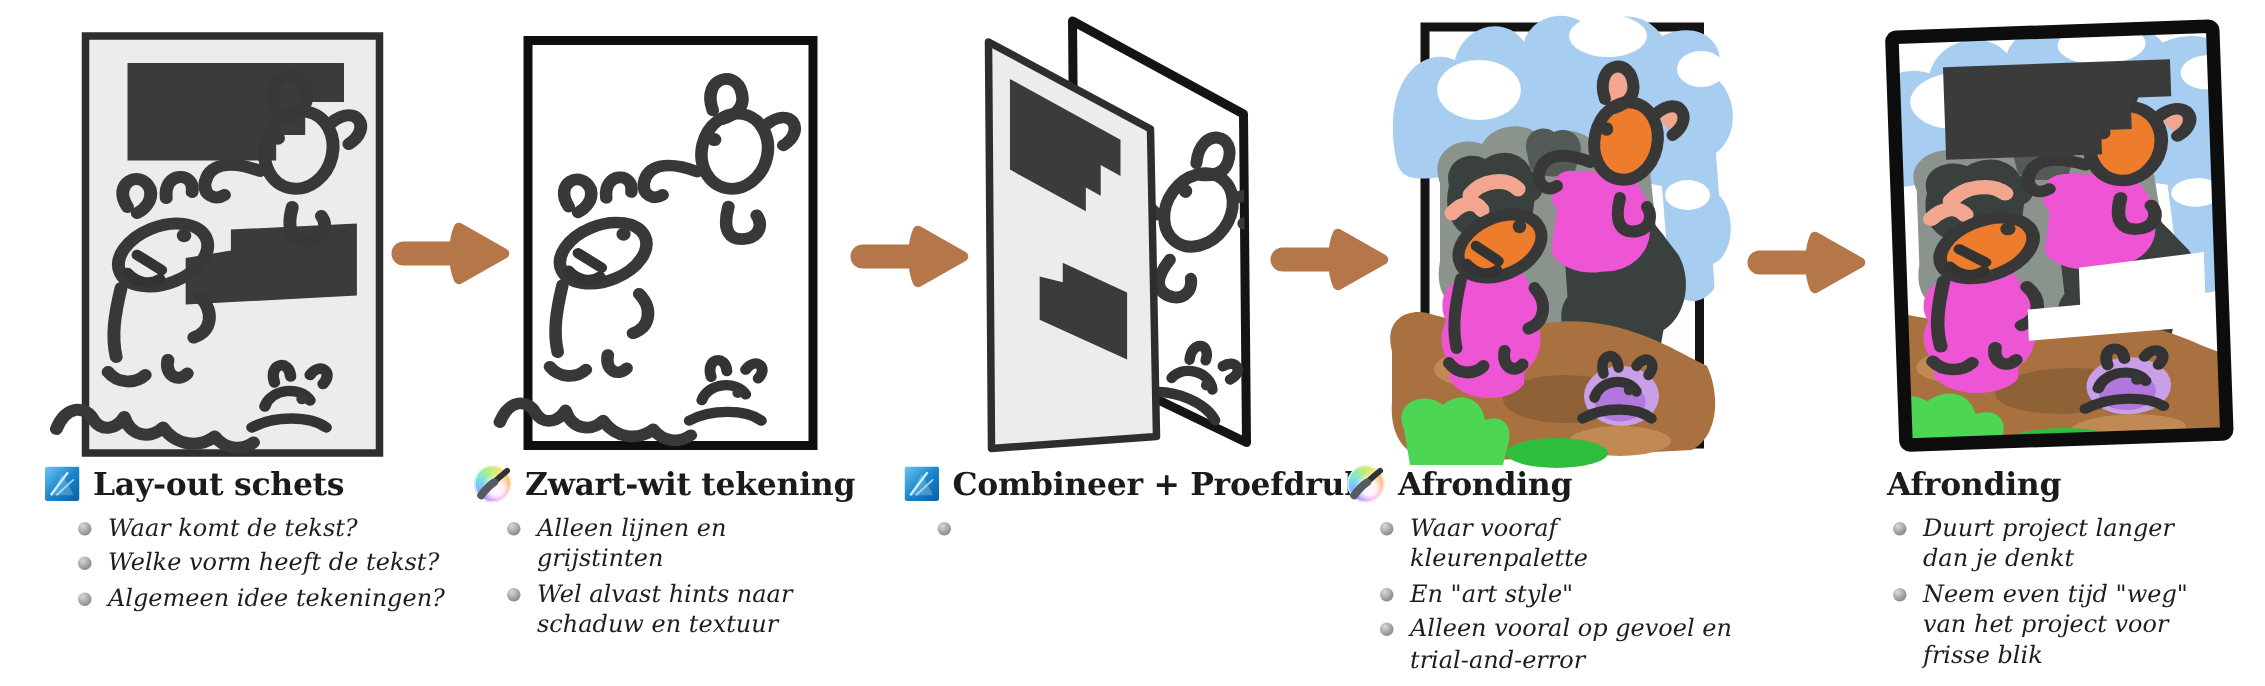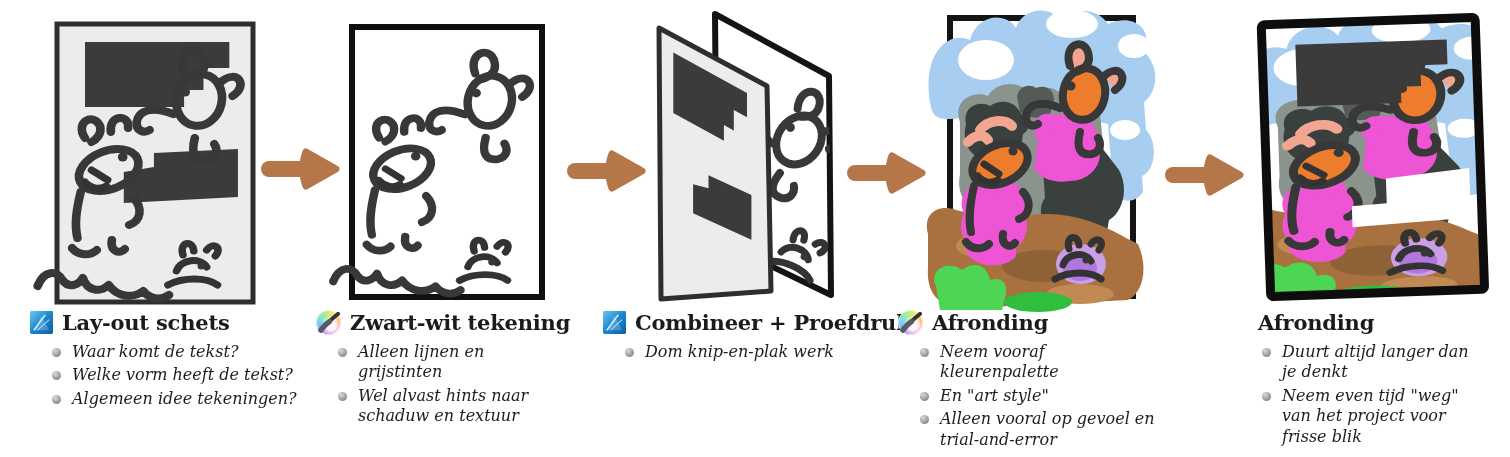--- a/index.html
+++ b/index.html
@@ -267,59 +267,58 @@
           <path d="M4,20 L20,20 L12,5 Z" fill="rgba(255,255,255,0.22)"></path>
           <path d="M4,20 L16,4" stroke="#cfeeff" stroke-width="1.6" fill="none"></path>
           <path d="M8,20 L20,9" stroke="#9fd9f8" stroke-width="1.2" fill="none"></path>
         </svg>
       </span>
       <span class="stage-title">Combineer + Proefdruk</span>
     </div>
     <ul class="bullets">
       <li>
           <span class="mk"></span>
-          <span class="btxt">Dom knip-en-plak werk</span>
         </li>
     </ul>
   </div>
 
   <div class="col" style="left:898px;width:262px;">
     <div class="title-row">
       <span class="krita-icon">
         <svg width="25" height="25" viewBox="0 0 26 26">
           <path d="M5,21 C11,14 17,9 23,4" stroke="#2f3338" stroke-width="4" stroke-linecap="round" fill="none"></path>
           <path d="M5,21 C8,17 11,14 14,12" stroke="#565b61" stroke-width="5.5" stroke-linecap="round" fill="none"></path>
         </svg>
       </span>
       <span class="stage-title">Afronding</span>
     </div>
     <ul class="bullets">
       <li>
           <span class="mk"></span>
-          <span class="btxt">Neem vooraf kleurenpalette</span>
+          <span class="btxt">Waar vooraf kleurenpalette</span>
         </li>
       <li>
           <span class="mk"></span>
           <span class="btxt">En "art style"</span>
         </li>
       <li>
           <span class="mk"></span>
           <span class="btxt">Alleen vooral op gevoel en trial-and-error</span>
         </li>
     </ul>
   </div>
 
   <div class="col" style="left:1258px;width:222px;">
     <div class="title-row">
       <span class="stage-title">Afronding</span>
     </div>
     <ul class="bullets" style="padding-left:4px;">
       <li>
           <span class="mk"></span>
-          <span class="btxt">Duurt altijd langer dan je denkt</span>
+          <span class="btxt">Duurt project langer dan je denkt</span>
         </li>
       <li>
           <span class="mk"></span>
           <span class="btxt">Neem even tijd "weg" van het project voor frisse blik</span>
         </li>
     </ul>
   </div>
 
 </div>
 

